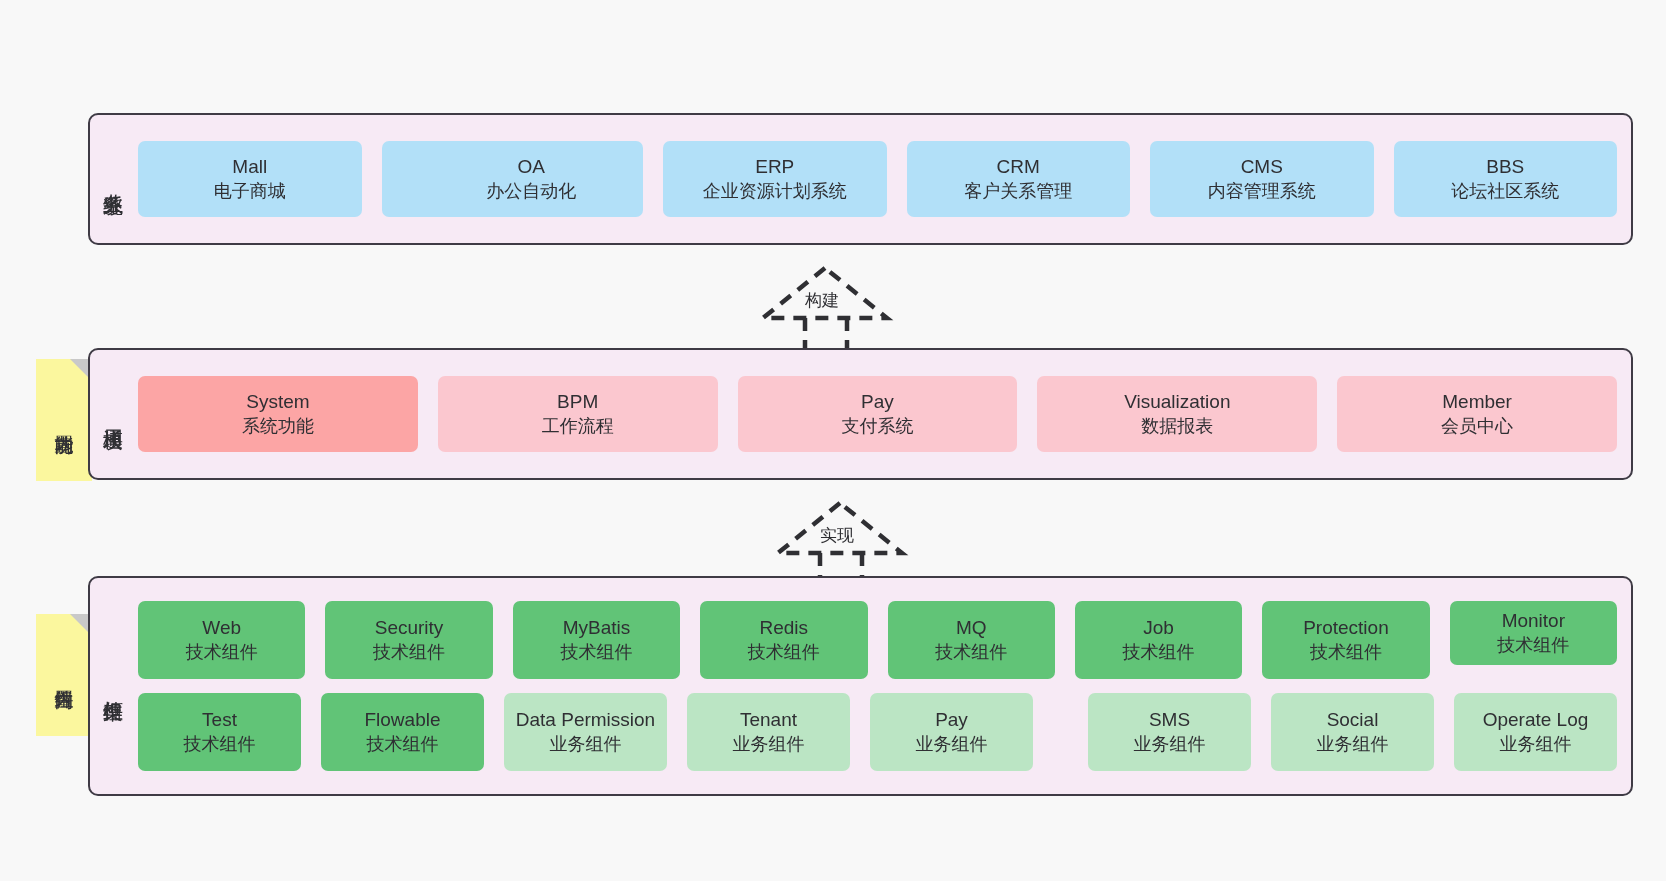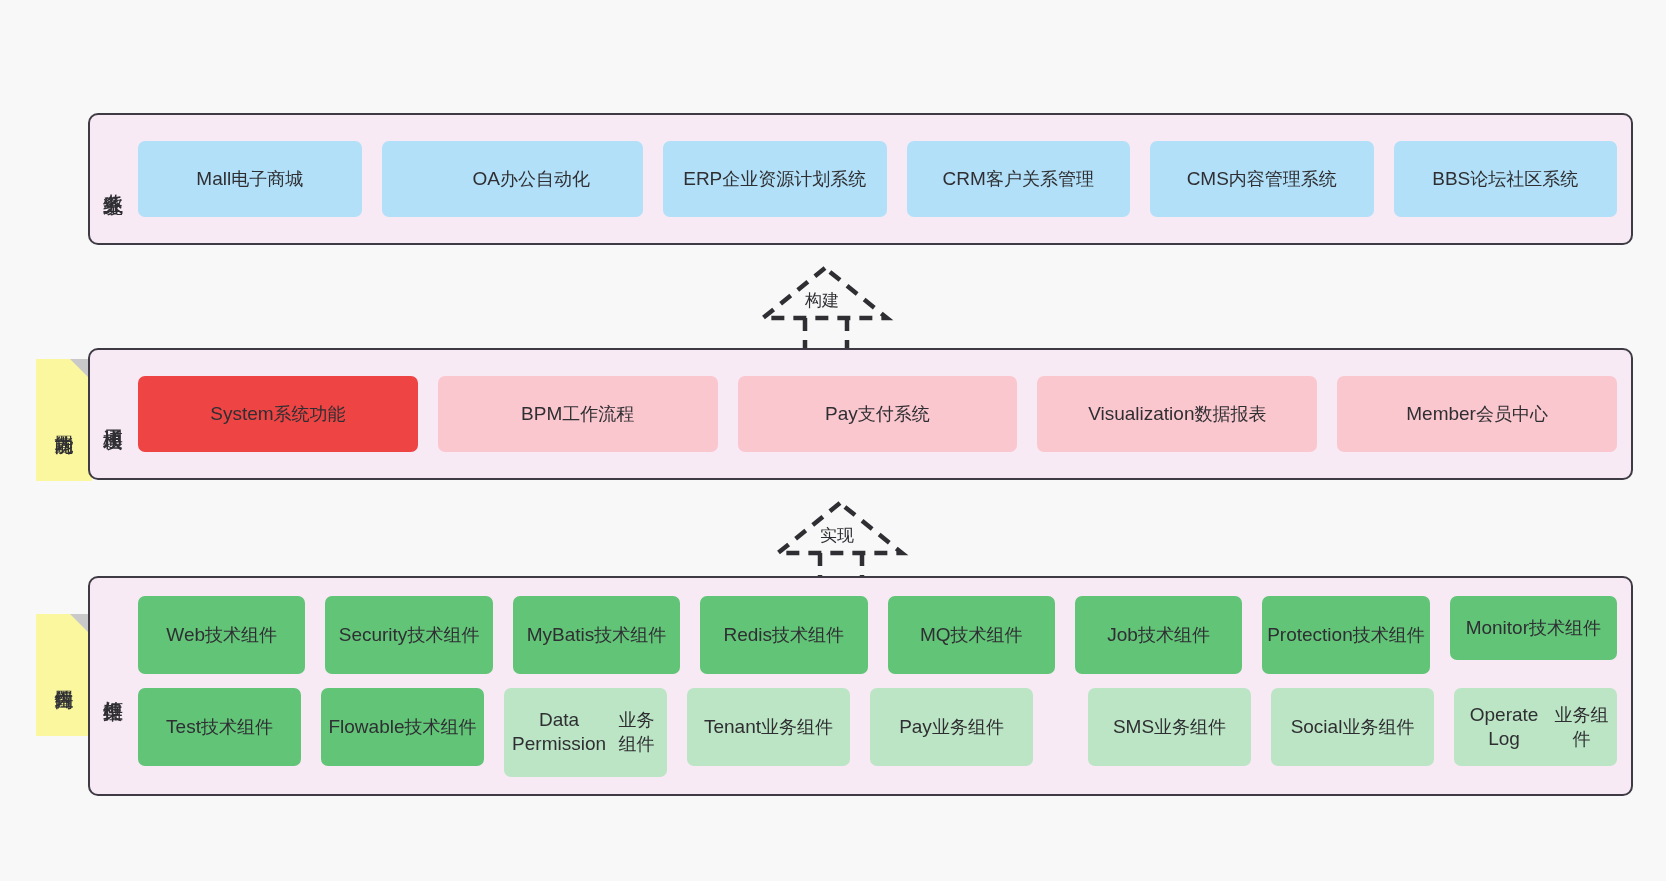--- a/index.html
+++ b/index.html
@@ -56,41 +56,41 @@
     padding: 0 14px 0 2px;
   }
   .row {
     display: flex;
     gap: 20px;
   }
   .cell {
     flex: 1 1 0;
     border-radius: 7px;
     display: flex;
-    flex-direction: row;
+    flex-direction: column;
     align-items: center;
     justify-content: center;
     text-align: center;
     box-sizing: border-box;
     padding: 6px 4px;
   }
   .cell .t1 {
     font-size: 19px;
     line-height: 24px;
     color: #2f2f33;
   }
   .cell .t2 {
     font-size: 18px;
     line-height: 24px;
     color: #2f2f33;
   }
 
   
   .c-blue        { background: #b2e0f8; }
-  .c-red         { background: #ef4444; }
+  .c-red         { background: #fca5a5; }
   .c-pink        { background: #fbc7cf; }
   .c-green       { background: #61c477; }
   .c-lightgreen  { background: #bbe5c4; }
 
   
   .sticky {
     position: absolute;
     background: #fbf79e;
     box-sizing: border-box;
     display: flex;
@@ -262,21 +262,21 @@
         </div>
       <div class="row" id="row-fw2">
           <div class="cell c-green" style="height: 78px;">
             <div class="t1">Test</div>
             <div class="t2">技术组件</div>
           </div>
           <div class="cell c-green" style="height: 78px;">
             <div class="t1">Flowable</div>
             <div class="t2">技术组件</div>
           </div>
-          <div class="cell c-lightgreen" style="height: 89px;">
+          <div class="cell c-lightgreen" style="height: 78px;">
             <div class="t1">Data Permission</div>
             <div class="t2">业务组件</div>
           </div>
           <div class="cell c-lightgreen" style="height: 78px;">
             <div class="t1">Tenant</div>
             <div class="t2">业务组件</div>
           </div>
           <div class="cell c-lightgreen" style="height: 78px;">
             <div class="t1">Pay</div>
             <div class="t2">业务组件</div>

